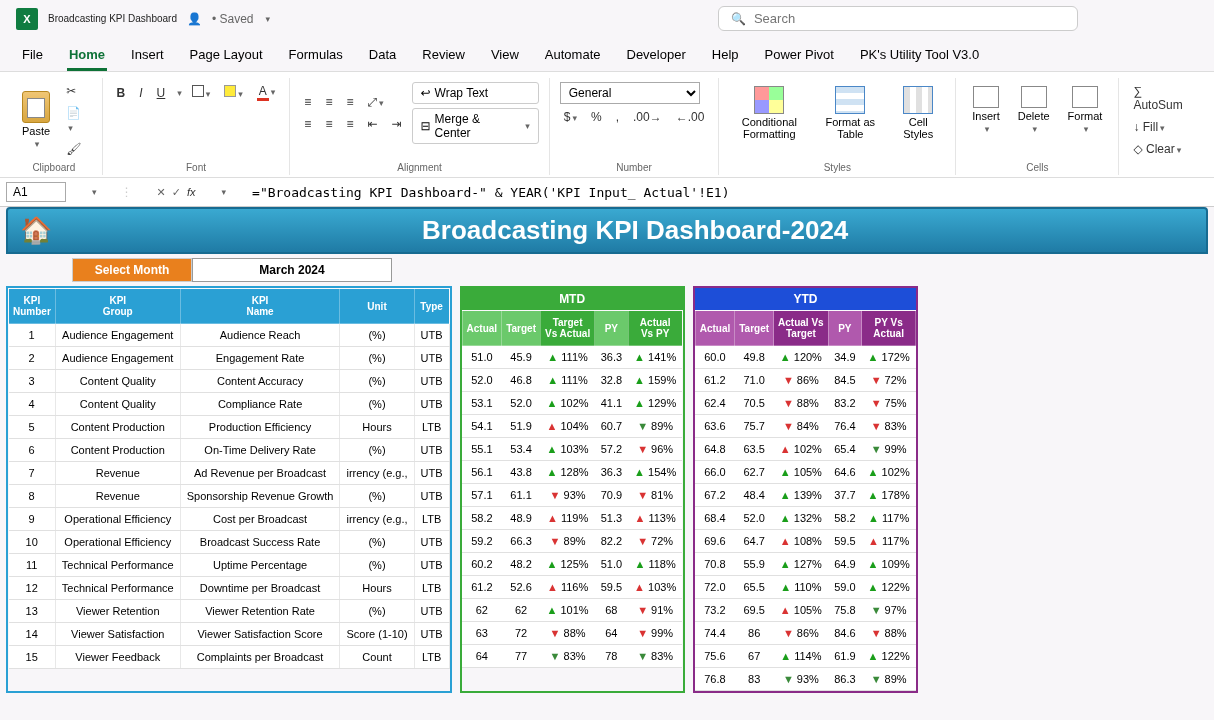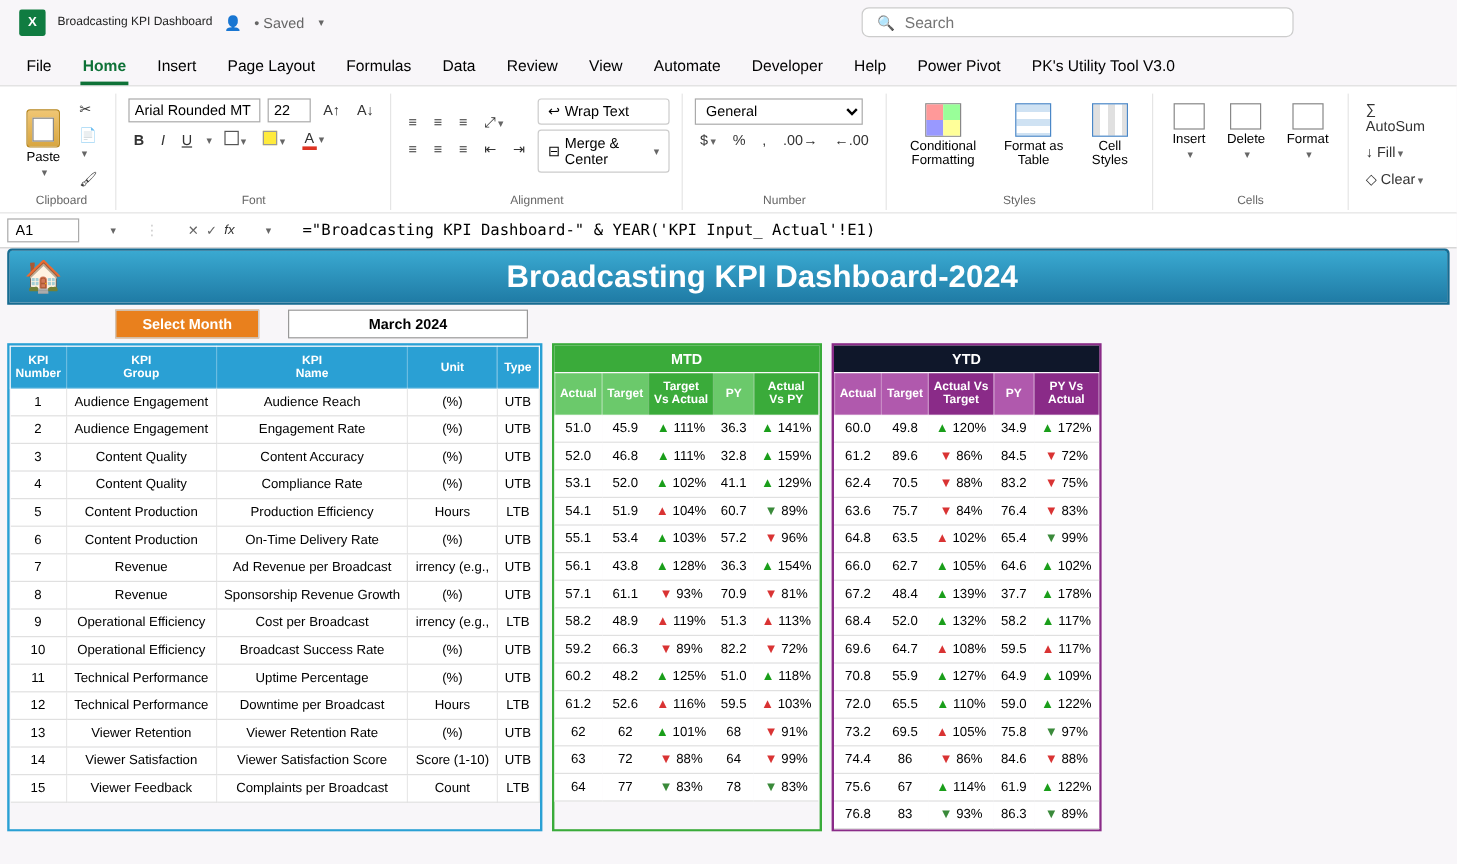--- a/index.html
+++ b/index.html
@@ -27,31 +27,31 @@
 .ribbon-btn { padding: 3px 8px; border: 1px solid #ccc; border-radius: 3px; background: #fff; cursor: pointer; font-size: 12px; display: flex; align-items: center; gap: 4px; }
 .formula-bar { display: flex; align-items: center; gap: 24px; padding: 4px 6px; background: #fff; border-bottom: 1px solid #ccc; justify-content: center; }
 .name-box { border: 1px solid #aaa; padding: 2px 6px; width: 60px; font-size: 12px; }
 .fx-icons { display: flex; gap: 6px; color: #666; font-size: 11px; }
 .fx-label { font-style: italic; color: #333; }
 .formula-input { flex: 1; font-family: 'Consolas', monospace; border: none; outline: none; font-size: 13px; padding: 2px; }
 .sheet { padding: 0 6px; }
 .dash-header { display: flex; align-items: center; background: linear-gradient(#3aa9d1, #1f7ba5); border: 2px solid #176b91; border-radius: 4px 4px 0 0; }
 .home-icon { color: #fff; font-size: 26px; padding: 6px 12px; }
 .dash-title { flex: 1; text-align: center; color: #fff; font-size: 26px; font-weight: bold; padding: 6px; }
-.month-row { display: flex; margin-top: 4px; gap: 24px; }
+.month-row { display: flex; margin-top: 4px; }
 .month-label { background: #e9801d; color: #fff; font-weight: bold; padding: 4px 20px; text-align: center; width: 120px; border: 1px solid #ccc; }
 .month-val { background: #fff; border: 1px solid #999; padding: 4px 36px; width: 200px; text-align: center; font-weight: bold; }
 .grid-wrap { display: flex; gap: 8px; margin-top: 4px; }
 .grid-section { border: 2px solid; }
 .grid-section.blue { border-color: #2aa0d4; }
 .grid-section.green { border-color: #3aab3a; }
 .grid-section.purple { border-color: #8a2b88; }
 .section-head { text-align: center; font-weight: bold; color: #fff; padding: 4px; }
 .section-head.green { background: #3aab3a; }
-.section-head.purple { background: #0f172a; }
+.section-head.purple { background: #1d4ed8; }
 table { border-collapse: collapse; width: 100%; font-size: 11px; }
 th { color: #fff; font-weight: bold; padding: 6px 4px; border: 1px solid rgba(255,255,255,0.3); font-size: 10px; line-height: 1.1; }
 .blue th { background: #2aa0d4; }
 .green th { background: #6bc96b; }
 .green th.dark { background: #3aab3a; }
 .purple th { background: #b059ad; }
 .purple th.dark { background: #8a2b88; }
 td { padding: 5px 6px; border-bottom: 1px solid #e0e0e0; text-align: center; background: #fff; }
 .blue td { border-right: 1px solid #e8e8e8; }
 .tri-up-g { color: #1a9e1a; }
@@ -115,26 +115,20 @@
         <span class="btn-sm">✂</span>
         <span class="btn-sm">📄<span class="chev">▾</span></span>
         <span class="btn-sm">🖌</span>
       </div>
     </div>
     <div class="ribbon-group-label">Clipboard</div>
   </div>
   <div class="ribbon-group">
     <div class="ribbon-sub">
       <div class="ribbon-row">
-        <input class="drop font-name" value="Arial Rounded MT" style="">
-        <input class="drop font-size" value="22" style="">
-        <span class="btn-sm">A↑</span>
-        <span class="btn-sm">A↓</span>
-      </div>
-      <div class="ribbon-row">
         <b class="btn-sm">B</b>
         <i class="btn-sm">I</i>
         <u class="btn-sm">U</u>
           <span class="chev">▾</span>
         <span class="btn-sm"><span class="border-icon"></span><span class="chev">▾</span></span>
         <span class="btn-sm"><span class="fill-icon"></span><span class="chev">▾</span></span>
         <span class="btn-sm"><span class="font-color-icon">A</span><span class="chev">▾</span></span>
       </div>
     </div>
     <div class="ribbon-group-label">Font</div>
@@ -508,21 +502,21 @@
         <tbody id="purple-body">
             <tr>
               <td>60.0</td>
               <td>49.8</td>
               <td><span class="tri-up-g">▲</span> 120%</td>
               <td>34.9</td>
               <td><span class="tri-up-g">▲</span> 172%</td>
             </tr>
             <tr>
               <td>61.2</td>
-              <td>89.6</td>
+              <td>71.0</td>
               <td><span class="tri-dn-r">▼</span> 86%</td>
               <td>84.5</td>
               <td><span class="tri-dn-r">▼</span> 72%</td>
             </tr>
             <tr>
               <td>62.4</td>
               <td>70.5</td>
               <td><span class="tri-dn-r">▼</span> 88%</td>
               <td>83.2</td>
               <td><span class="tri-dn-r">▼</span> 75%</td>

